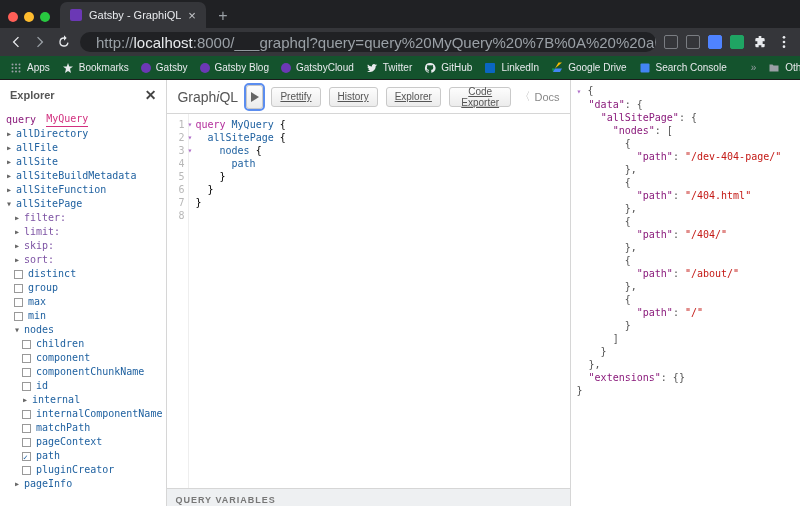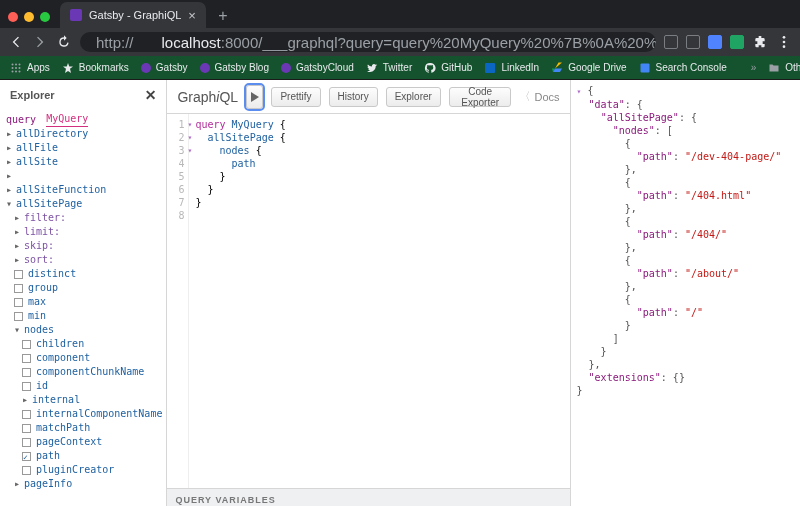--- a/index.html
+++ b/index.html
@@ -13,21 +13,21 @@
   .dot.ylw       { background:#febc2e; }
   .dot.grn       { background:#28c840; }
   .tab           { height:26px; background:#35363a; border-radius:7px 7px 0 0; display:flex; align-items:center; gap:7px; padding:8px 10px; font-size:11px; color:#e8eaed;}
   .tab .favicon  { width:12px;height:12px; background:#6b38b5; border-radius:2px;}
   .tab .close    { font-size:13px; opacity:.8;}
   .newtab        { width:22px; text-align:center; font-size:16px; color:#9aa0a6; margin-left:6px; margin-bottom:3px;}
   .addrrow       { height:28px; display:flex; align-items:center; gap:8px; padding:0 8px; background:#35363a;}
   .navicn        { width:16px; height:16px; fill:#9aa0a6;}
   .navicn.on     { fill:#e8eaed;}
   .urlbar        { flex:1; height:20px; background:#202124; border-radius:10px; display:flex; align-items:center; padding:0 10px; font-size:15px; color:#9aa0a6; overflow:hidden; white-space:nowrap;}
-  .urlbar .host  { color:#e8eaed;margin-left:28px;}
+  .urlbar .host  { color:#e8eaed;}
   .righticn      { width:14px; height:14px; border:1px solid #7a7d82; border-radius:2px;}
   .righticn.blue { background:#4f83ff; border-color:#4f83ff;}
   .righticn.green{ background:#1fa463; border-color:#1fa463;}
   .bookmarks     { height:24px; display:flex; align-items:center; gap:12px; padding:0 10px; font-size:10px; background:#14532d; border-bottom:1px solid #1b1b1b;}
   .bmk           { display:flex; align-items:center; gap:5px; color:#e8eaed; white-space:nowrap;}
   .bmk svg       { width:12px; height:12px; fill:#e8eaed;}
   .bmk.apps svg  { fill:#9aa0a6;}
   .bmspacer      { flex:1;}
   
   .gqlwrap       { height:426px; display:flex; background:#fff;}
@@ -43,21 +43,21 @@
   .fld           { color:#1f61a0;}
   .arg           { color:#7d53a4;}
   .cb            { width:9px; height:9px; border:1px solid #999; display:inline-block; margin-right:3px; background:#fff;}
   .cb.ck::after  { content:"✓"; font-size:8px; line-height:8px; color:#1f61a0; position:relative; top:-3px; left:0px;}
   .midcol        { flex:1; display:flex; flex-direction:column; border-right:1px solid #d6d6d6;}
   .toolbar       { height:34px; display:flex; align-items:center; gap:8px; padding:0 10px; border-bottom:1px solid #d6d6d6;}
   .logo          { font-size:14px; color:#555;}
   .logo i        { font-style:italic;}
   .run           { width:24px; height:24px; border:1px solid #c9c9c9; border-radius:3px; background:linear-gradient(#fdfdfd,#ececec); display:flex; align-items:center; justify-content:center; outline:2px solid #5b8def; outline-offset:0px;}
   .run svg       { width:10px; height:10px; fill:#666;}
-  .tbtn          { height:20px; padding:0 8px; font-size:10px; color:#555; border:1px solid #c9c9c9; border-radius:3px; background:linear-gradient(#fdfdfd,#ececec); display:flex; align-items:center;}
+  .tbtn          { height:20px; padding:0 8px; font-size:10px; color:#555; border:1px solid #c9c9c9; border-radius:3px; background:linear-gradient(#fdfdfd,#ececec); display:flex; align-items:center;text-decoration:underline;}
   .docs          { margin-left:auto; display:flex; align-items:center; gap:4px; font-size:11px; color:#888;}
   .docs .chev    { color:#bbb;}
   .editor        { flex:1; display:flex; font-family:Menlo,Consolas,monospace; font-size:10px; line-height:13px;}
   .gut           { width:22px; background:#fff; color:#b8b8b8; text-align:right; padding:4px 4px 0 0; border-right:1px solid #eee;}
   .gut div       { height:13px;}
   .code          { flex:1; padding:4px 6px; position:relative;}
   .fold          { position:absolute; left:-2px; color:#b06fc9; font-size:8px;}
   .kw            { color:#b32e9c;}
   .fn            { color:#1f61a0;}
   .qvars         { height:18px; border-top:1px solid #d6d6d6; background:#eef0f2; font-size:9px; letter-spacing:1px; color:#777; padding:6px 8px; font-weight:600;}
@@ -212,20 +212,21 @@
         <div class="row i0">
           <span class="car">▸</span>
           <span class="fld">allFile</span>
         </div>
         <div class="row i0">
           <span class="car">▸</span>
           <span class="fld">allSite</span>
         </div>
         <div class="row i0">
           <span class="car">▸</span>
+          <span class="fld">allSiteBuildMetadata</span>
         </div>
         <div class="row i0">
           <span class="car">▸</span>
           <span class="fld">allSiteFunction</span>
         </div>
         <div class="row i0">
           <span class="car">▾</span>
           <span class="fld">allSitePage</span>
         </div>
         <div class="row i1">

